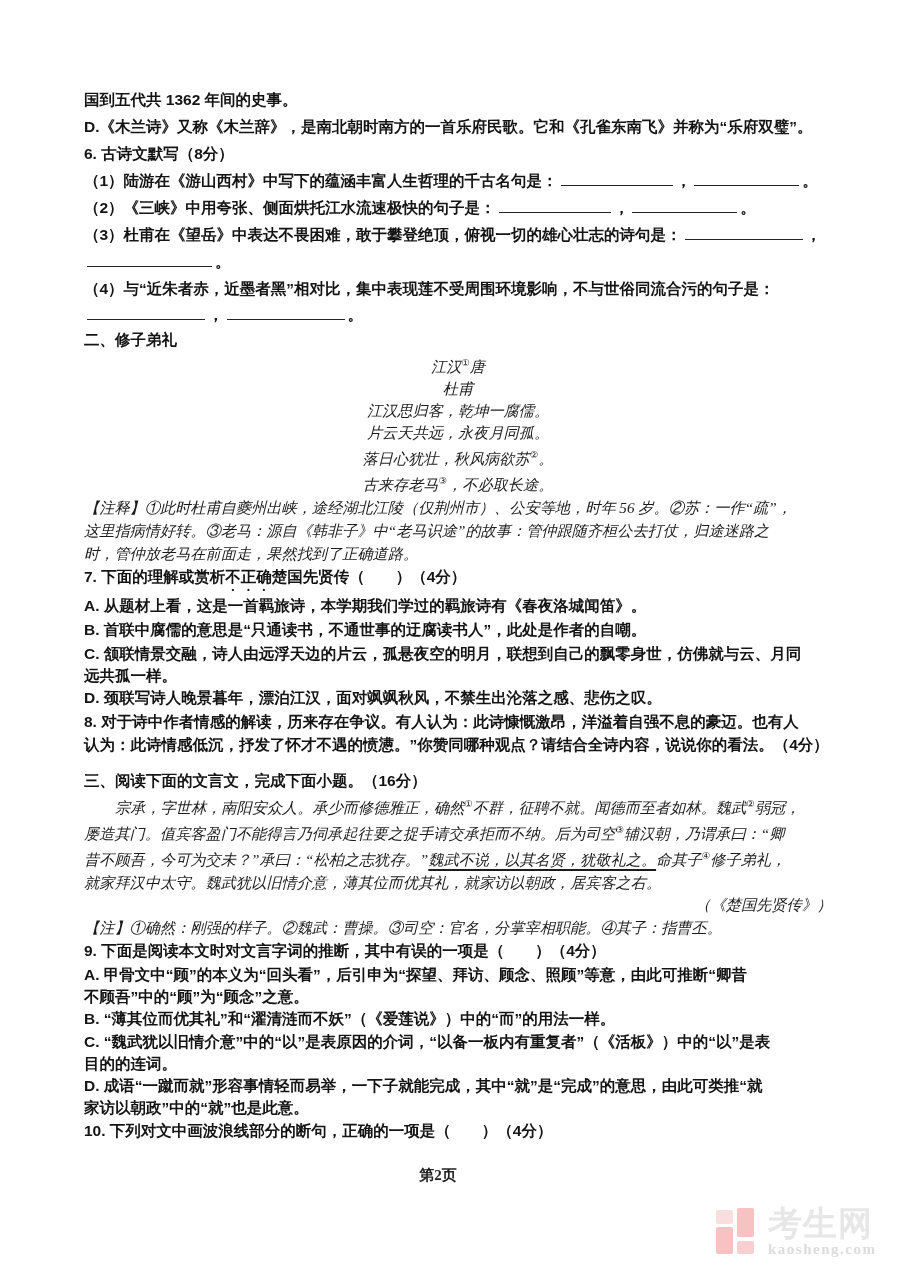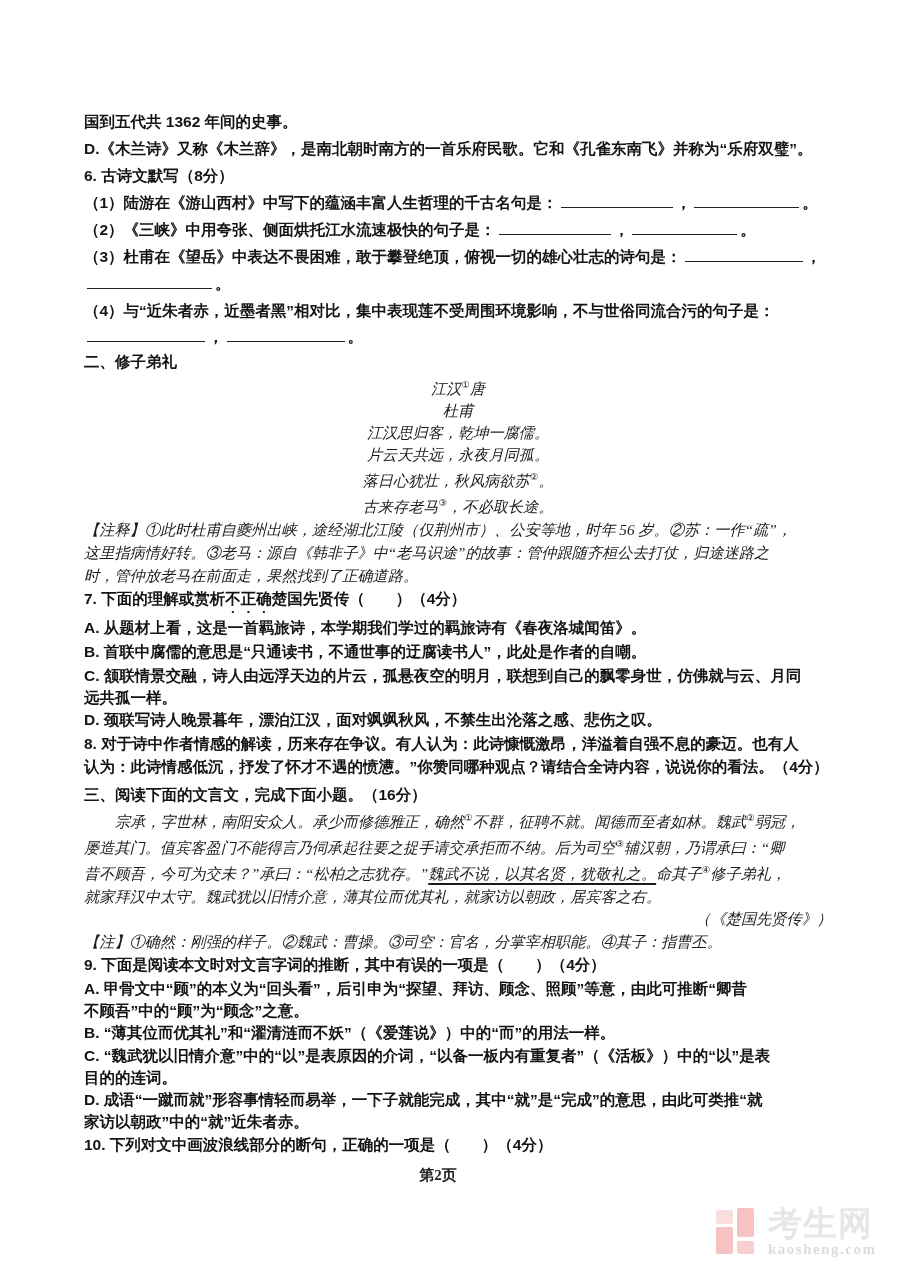--- a/index.html
+++ b/index.html
@@ -7,30 +7,30 @@
     position:relative;
     width:900px;height:1273px;
     margin:0 auto;
     background:#ffffff;
     overflow:hidden;
     font-family:"Liberation Serif","DejaVu Serif",serif;
     color:#161616;
   }
   #doc{
     position:absolute;
-    left:84px;top:108px;
+    left:84px;top:86px;
     width:748px;
   }
   .ln{margin:0;padding:0;white-space:nowrap;font-size:15.5px;}
   .hei{font-family:"Liberation Sans","DejaVu Sans",sans-serif;font-weight:700;color:#141414;}
   .kai{font-family:"Liberation Serif","DejaVu Serif",serif;font-style:italic;font-weight:500;color:#1b1b1b;font-size:15.2px;}
   .center{text-align:center;}
   .right{text-align:right;}
   .ind{text-indent:31px;}
-  .mt18{margin-top:4px;}
+  .mt18{margin-top:12px;}
   .lh20{line-height:20px}.lh21{line-height:21px}.lh22{line-height:22px}
   .lh23{line-height:23px}.lh24{line-height:24px}.lh25{line-height:25px}.lh27{line-height:27px}
   .ln sup{font-size:9.5px;vertical-align:super;font-style:normal;}
   .blank{
     display:inline-block;height:13px;
     border-bottom:1.6px solid #232323;
     margin:0 3px;vertical-align:baseline;
   }
   .u{
     text-decoration:underline;
@@ -107,21 +107,21 @@
       <p class="ln kai lh23"><span>就家拜汉中太守。魏武犹以旧情介意，薄其位而优其礼，就家访以朝政，居宾客之右。</span></p>
       <p class="ln kai lh22 right"><span>（《楚国先贤传》）</span></p>
       <p class="ln kai lh23"><span>【注】①确然：刚强的样子。②魏武：曹操。③司空：官名，分掌宰相职能。④其子：指曹丕。</span></p>
       <p class="ln hei lh24"><span>9. 下面是阅读本文时对文言字词的推断，其中有误的一项是（　　）（4分）</span></p>
       <p class="ln hei lh23"><span>A. 甲骨文中“顾”的本义为“回头看”，后引申为“探望、拜访、顾念、照顾”等意，由此可推断“卿昔</span></p>
       <p class="ln hei lh21"><span>不顾吾”中的“顾”为“顾念”之意。</span></p>
       <p class="ln hei lh23"><span>B. “薄其位而优其礼”和“濯清涟而不妖”（《爱莲说》）中的“而”的用法一样。</span></p>
       <p class="ln hei lh23"><span>C. “魏武犹以旧情介意”中的“以”是表原因的介词，“以备一板内有重复者”（《活板》）中的“以”是表</span></p>
       <p class="ln hei lh21"><span>目的的连词。</span></p>
       <p class="ln hei lh23"><span>D. 成语“一蹴而就”形容事情轻而易举，一下子就能完成，其中“就”是“完成”的意思，由此可类推“就</span></p>
-      <p class="ln hei lh22"><span>家访以朝政”中的“就”近朱者赤。</span></p>
+      <p class="ln hei lh22"><span>家访以朝政”中的“就”也是此意。</span></p>
       <p class="ln hei lh24"><span>10. 下列对文中画波浪线部分的断句，正确的一项是（　　）（4分）</span></p>
     </div>
 
   <div class="footer">第2页</div>
 
   <div class="wm">
     <div class="wm-mark">
       <i class="wm-b1"></i>
       <i class="wm-b2"></i>
       <i class="wm-b3"></i>

